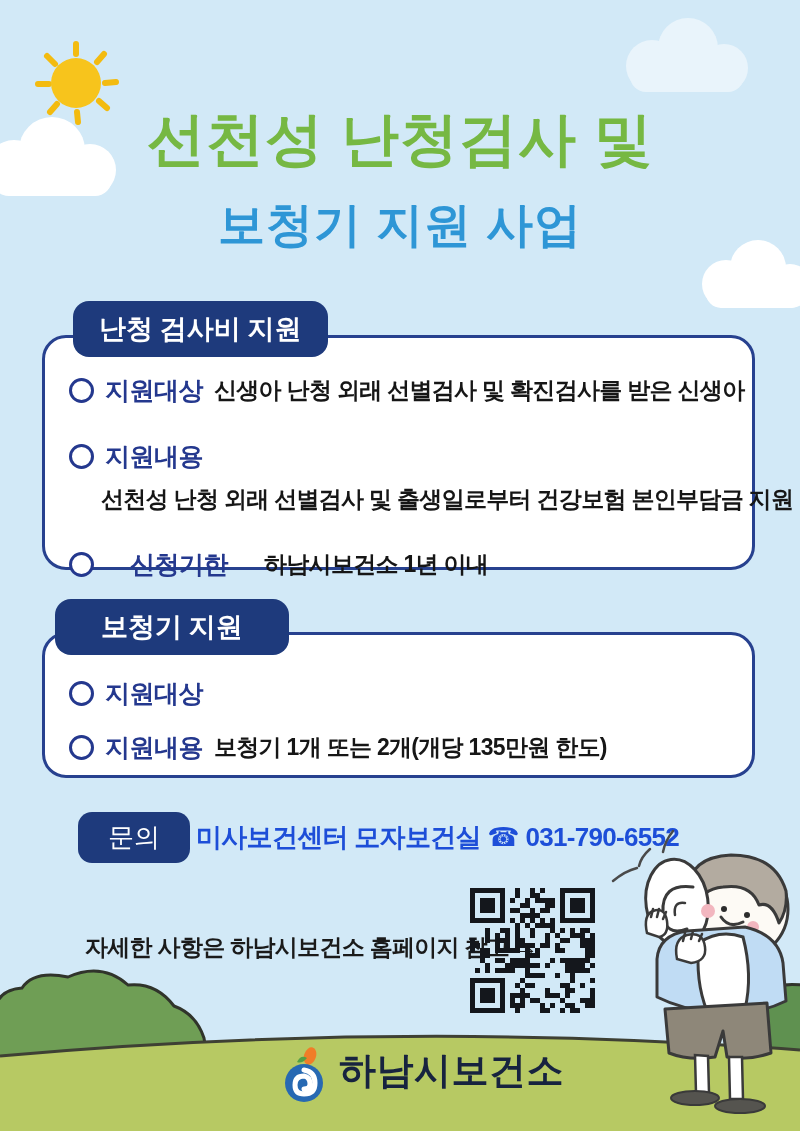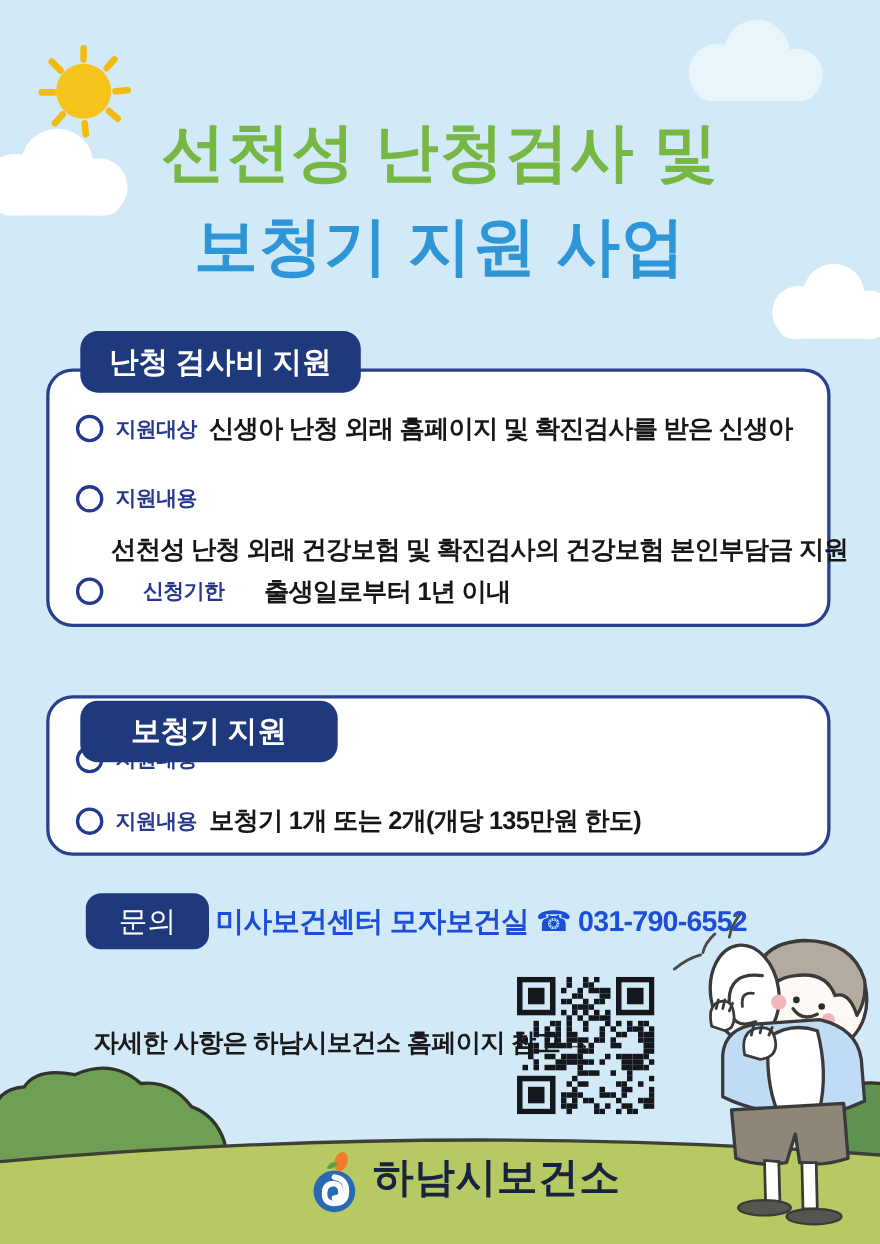--- a/index.html
+++ b/index.html
@@ -5,33 +5,33 @@
   html,body{margin:0;padding:0;}
   body{font-family:"Liberation Sans","DejaVu Sans",sans-serif;}
   .poster{position:relative;width:800px;height:1131px;background:#d2e9f7;overflow:hidden;}
 
   
   .abs{position:absolute;}
 
   
   .title{position:absolute;top:96px;left:0;width:100%;text-align:center;font-weight:bold;letter-spacing:1px;}
   .title .line1{font-size:58px;line-height:86px;color:#76b843;}
-  .title .line2{font-size:58px;line-height:86px;color:#2e96d6;}
+  .title .line2{font-size:47px;line-height:86px;color:#2e96d6;}
 
   
   .info-box{position:absolute;left:42px;width:713px;background:#ffffff;border:3px solid #27418f;border-radius:24px;box-sizing:border-box;}
   .box1{top:335px;height:235px;}
   .box2{top:632px;height:146px;}
   .badge{position:absolute;background:#1e3a7c;color:#ffffff;font-weight:bold;font-size:27px;border-radius:16px;padding:10px 26px;white-space:nowrap;font-family:Liberation Serif, serif;}
   .badge1{top:301px;left:73px;}
-  .badge2{top:599px;left:73px;padding:10px 46px;margin-top:38px;}
+  .badge2{top:599px;left:55px;padding:10px 46px;}
 
   .row{position:absolute;left:24px;display:flex;align-items:center;gap:11px;white-space:nowrap;}
   .ring{width:19px;height:19px;border:3px solid #24388e;border-radius:50%;flex:none;background:#fff;}
-  .lbl{color:#24388e;font-weight:bold;font-size:19px;letter-spacing:-0.5px;}
+  .lbl{color:#24388e;font-weight:bold;font-size:25px;letter-spacing:-0.5px;}
   .txt{color:#161616;font-weight:600;font-size:23px;letter-spacing:-0.7px;}
   .indent-row{position:absolute;left:56px;white-space:nowrap;}
 
   
   .contact-badge{position:absolute;top:812px;left:78px;background:#1e3a7c;color:#fff;font-weight:normal;font-size:26px;border-radius:14px;padding:8px 30px;}
   .contact-text{position:absolute;top:820px;left:196px;font-size:26px;font-weight:bold;color:#1d4ed8;letter-spacing:-0.7px;white-space:nowrap;}
 
   
   .notice{position:absolute;top:932px;left:85px;font-size:23px;font-weight:600;color:#1a1a1a;letter-spacing:-0.7px;white-space:nowrap;}
   .qr{position:absolute;top:888px;left:470px;width:125px;height:125px;}
@@ -86,32 +86,32 @@
 
   <div class="title">
     <div class="line1">선천성 난청검사 및</div>
     <div class="line2">보청기 지원 사업</div>
   </div>
 
   <div class="info-box box1">
     <div class="row" style="top:36px;">
       <span class="ring"></span>
       <span class="lbl">지원대상</span>
-      <span class="txt">신생아 난청 외래 홈페이지 및 확진검사를 받은 신생아</span>
+      <span class="txt">신생아 난청 외래 선별검사 및 확진검사를 받은 신생아</span>
     </div>
     <div class="row" style="top:102px;">
       <span class="ring"></span>
       <span class="lbl">지원내용</span>
       <span class="txt"></span>
     </div>
-    <div class="indent-row txt" style="top:146px;">선천성 난청 외래 건강보험 및 확진검사의 건강보험 본인부담금 지원</div>
-    <div class="row" style="top:184px;gap:36px;">
+    <div class="indent-row txt" style="top:146px;">선천성 난청 외래 선별검사 및 출생일로부터 건강보험 본인부담금 지원</div>
+    <div class="row" style="top:210px;gap:36px;">
       <span class="ring"></span>
       <span class="lbl">신청기한</span>
-      <span class="txt">출생일로부터 1년 이내</span>
+      <span class="txt">하남시보건소 1년 이내</span>
     </div>
   </div>
   <div class="badge badge1">난청 검사비 지원</div>
 
   <div class="info-box box2">
     <div class="row" style="top:42px;">
       <span class="ring"></span>
       <span class="lbl">지원대상</span>
     </div>
     <div class="row" style="top:96px;">

